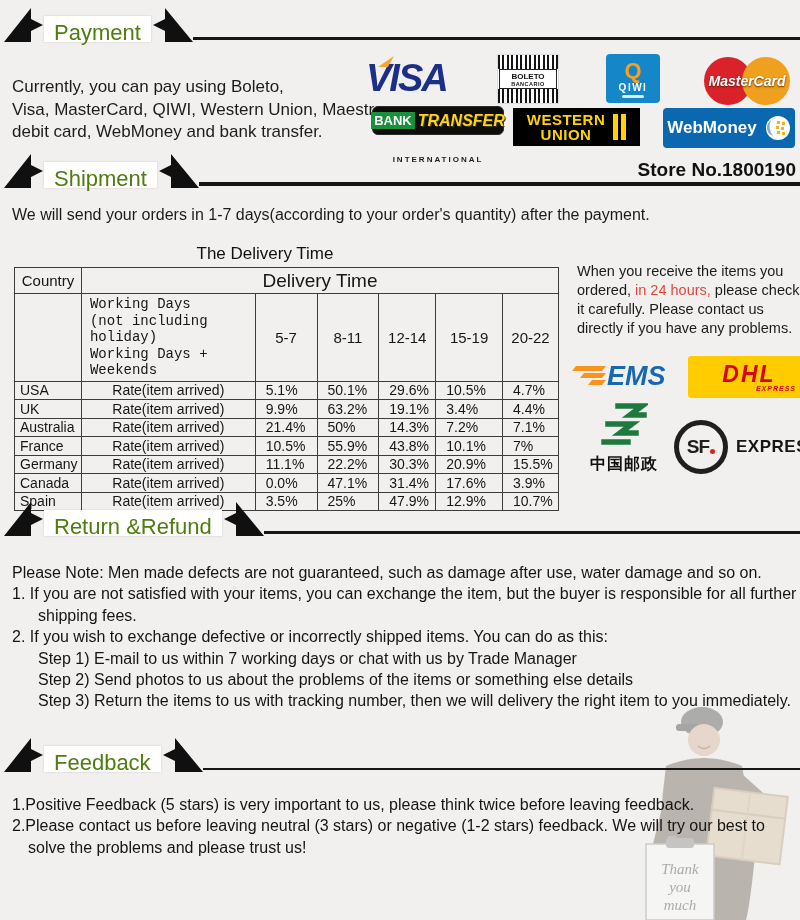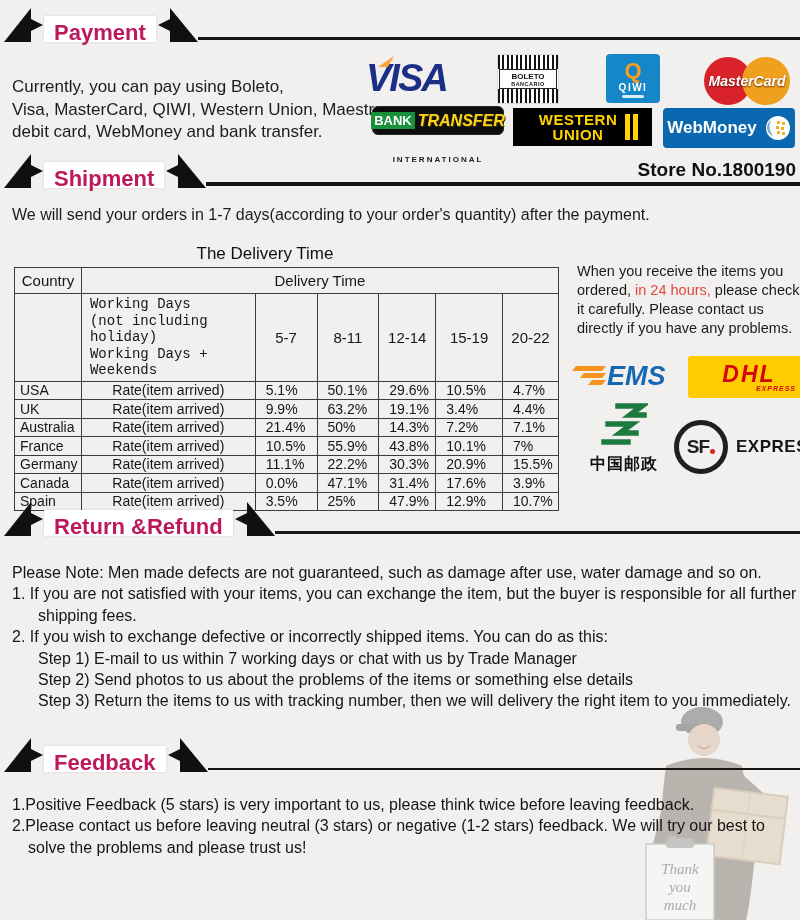--- a/index.html
+++ b/index.html
@@ -5,21 +5,21 @@
   html,body{margin:0;padding:0;}
   body{font-family:"Liberation Sans", sans-serif; background:#dddddd;}
   #page{position:relative;width:800px;height:920px;background:#f1f0ee;overflow:hidden;
         color:#1b1b1b;}
   .abs{position:absolute;}
 
   
   .sec{position:absolute;left:4px;right:0;height:34px;display:flex;align-items:flex-end;z-index:2;}
   .sec .arr{flex:0 0 auto;height:34px;}
   .sec .lbl{flex:0 0 auto;background:#ffffff;height:26px;line-height:34px;padding:0 10px;
-            font-size:22px;font-weight:700;color:#be185d;box-shadow:0 0 2px rgba(0,0,0,.15);}
+            font-size:22px;font-weight:400;color:#4d7c0f;box-shadow:0 0 2px rgba(0,0,0,.15);}
   .sec .line-wrap{flex:1 1 auto;position:relative;height:34px;}
   .sec .line{position:absolute;left:0;right:0;bottom:2px;height:3px;background:#161616;}
   .sec.thin .line{height:2px;}
   .sec.thick .line{height:4px;}
   .store-no{position:absolute;right:4px;bottom:7px;font-size:19px;font-weight:600;color:#111;}
 
   
   .pay-desc{left:12px;top:76px;font-size:17px;line-height:22.5px;color:#1c1c1c;}
   
   .visa{left:366px;top:55px;width:100px;height:46px;}
@@ -50,37 +50,37 @@
   
   .bt{left:372px;top:106px;width:132px;height:42px;text-align:center;}
   .bt .box{height:27px;background:#0d0d0d;border-radius:6px;border:1px solid #2a2a2a;
            display:flex;align-items:center;justify-content:center;padding:0 4px;}
   .bt .bank{background:#17913b;color:#fff;font-weight:800;font-size:13px;padding:1px 3px;line-height:15px;}
   .bt .trans{color:#ffd21e;font-style:italic;font-weight:800;font-size:16px;margin-left:3px;
              text-shadow:1px 1px 0 #3a3a00;}
   .bt .intl{font-size:8px;font-weight:700;letter-spacing:2px;color:#1c1c1c;margin-top:20px;}
   
   .wu{left:513px;top:108px;width:127px;height:38px;background:#000;display:flex;
-      align-items:center;justify-content:center;padding-left:12px;}
+      align-items:center;justify-content:center;}
   .wu .wt{color:#ffd200;font-weight:800;font-size:15px;line-height:15px;text-align:center;letter-spacing:.5px;}
   .wu .bars2{display:flex;margin-left:5px;height:26px;}
   .wu .bars2 i{display:block;width:5px;background:#ffd200;margin-left:3px;}
   
   .wm{left:663px;top:108px;width:132px;height:40px;background:#0a68b1;border-radius:4px;
       display:flex;align-items:center;justify-content:center;}
   .wm .wmt{color:#fff;font-size:17px;font-weight:600;margin-right:8px;}
 
   
   .intro{left:12px;top:206px;font-size:16px;color:#1b1b1b;}
   .tbl-title{left:150px;top:244px;width:230px;text-align:center;font-size:17px;color:#111;}
   table.dt{position:absolute;left:14px;top:267px;width:545px;border-collapse:collapse;
            font-size:14px;color:#161616;background:transparent;padding-left:20px;}
   table.dt td,table.dt th{border:1px solid #3c3c3c;font-weight:400;padding:0;}
   table.dt .h-country{width:66px;text-align:center;font-size:15px;height:25px;}
-  table.dt .h-delivery{text-align:center;font-size:15px;}
+  table.dt .h-delivery{text-align:center;font-size:19px;}
   table.dt .wd-cell{padding:2px 0 2px 8px;font-size:14px;line-height:16.5px;height:52px;font-family:Liberation Mono, monospace;}
   table.dt .range{text-align:center;font-size:15px;}
   table.dt .c-country{padding-left:5px;height:17.5px;}
   table.dt .c-rate{text-align:center;}
   table.dt .c-val{text-align:center;padding-left:6px;text-align:left;padding-left:10px;}
   .notice{left:577px;top:262px;width:226px;font-size:14.5px;line-height:19px;color:#1b1b1b;}
   .red{color:#e0483e;}
   
   .ems{left:574px;top:358px;width:92px;height:36px;display:flex;align-items:center;}
   .ems .wing{display:flex;flex-direction:column;align-items:flex-end;margin-right:3px;}

